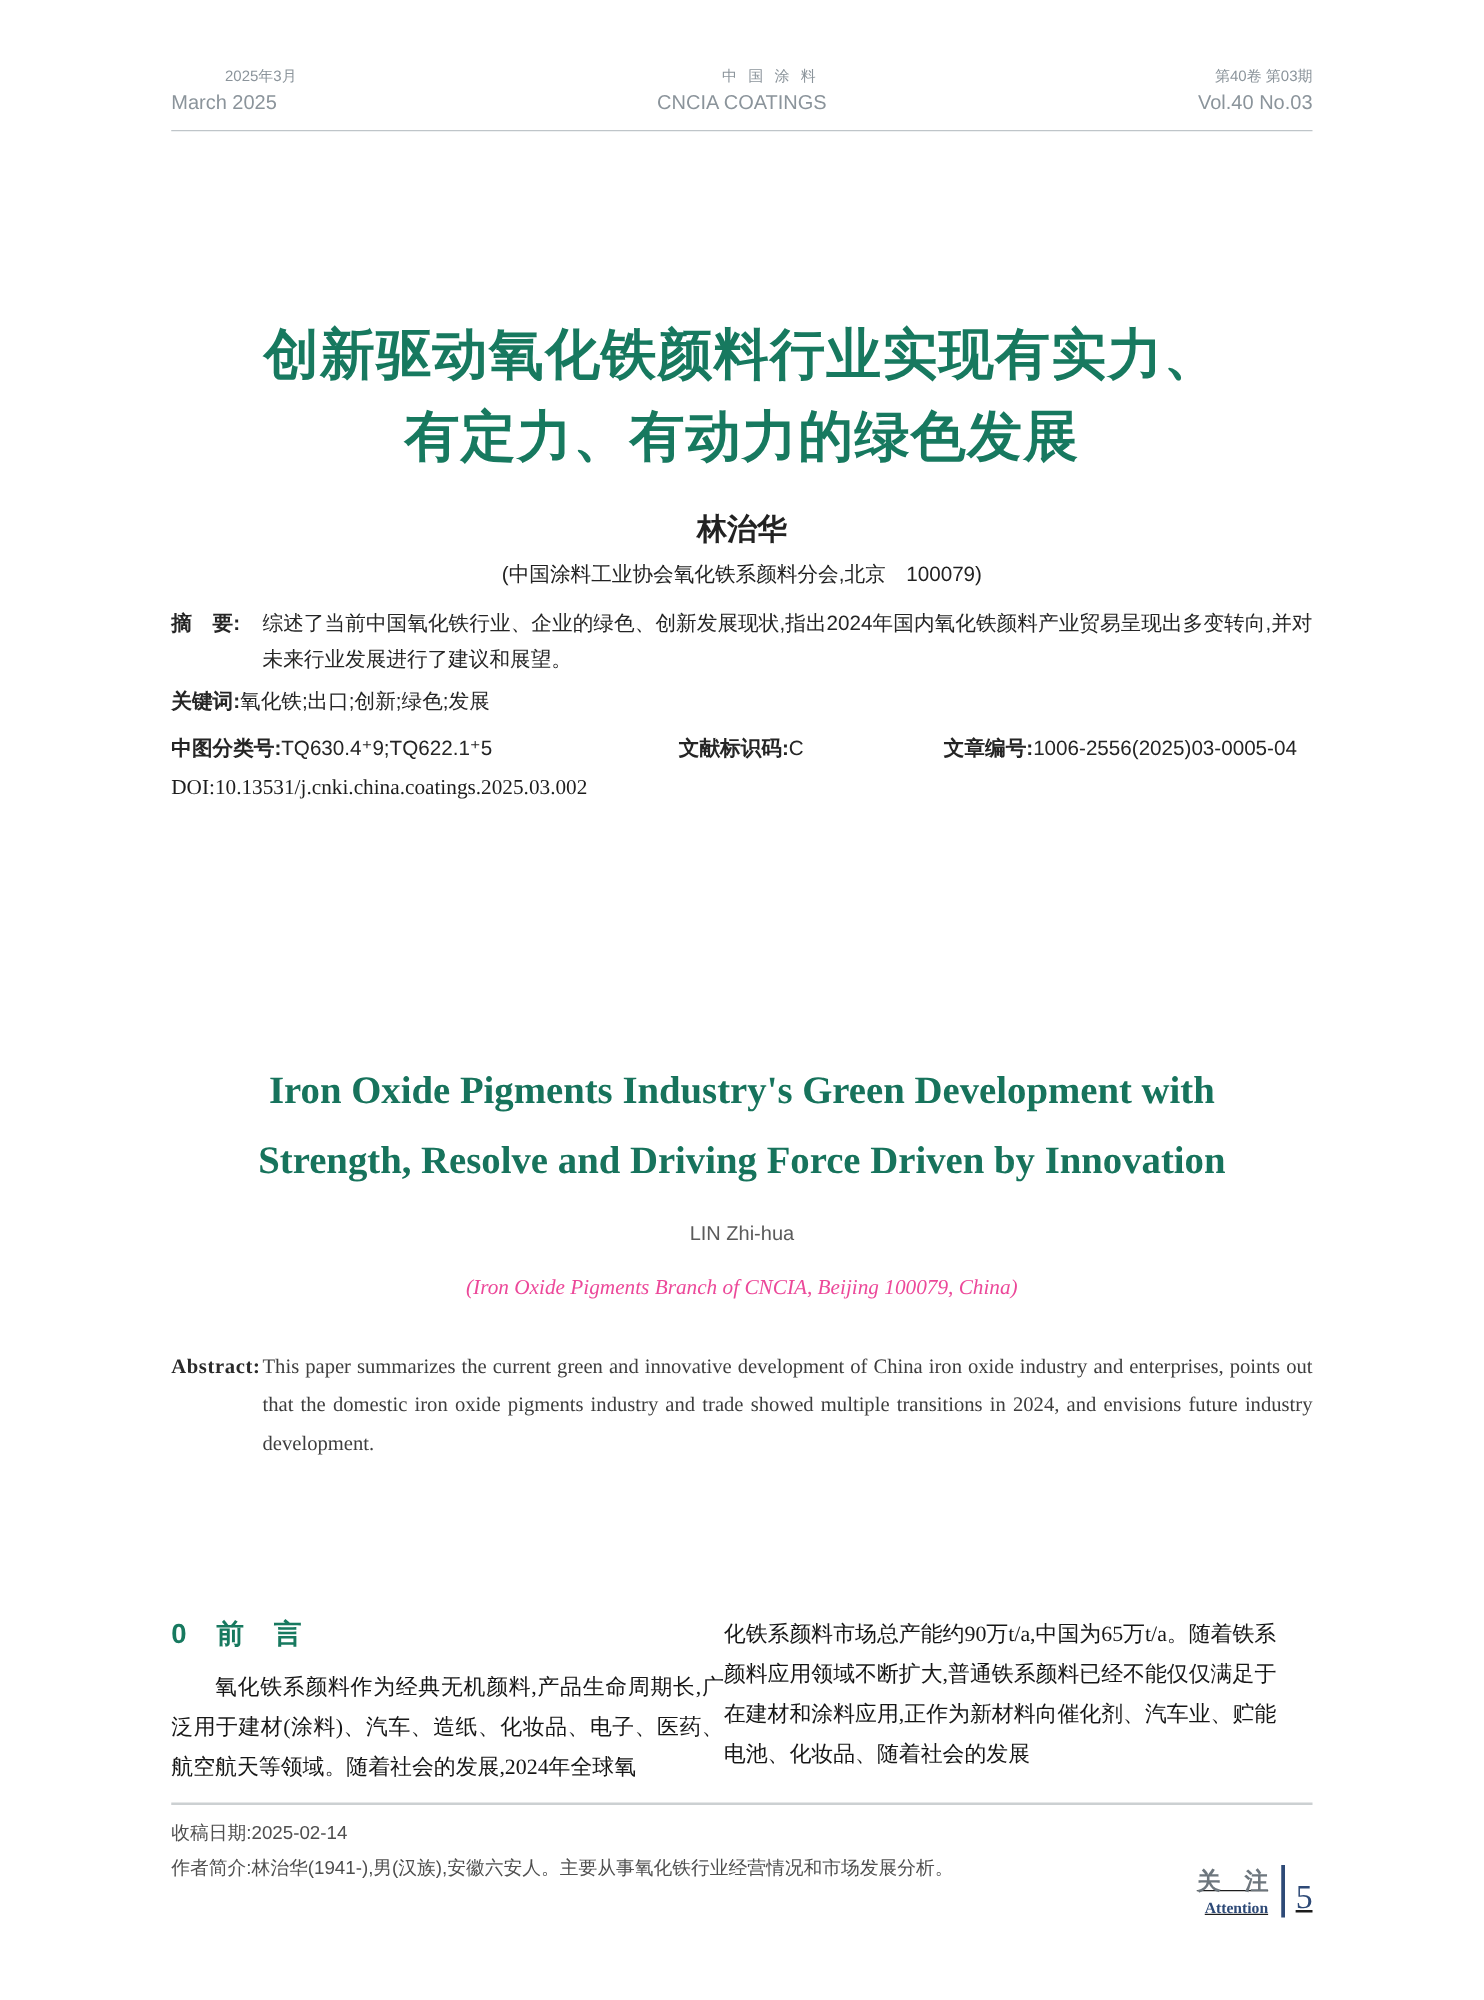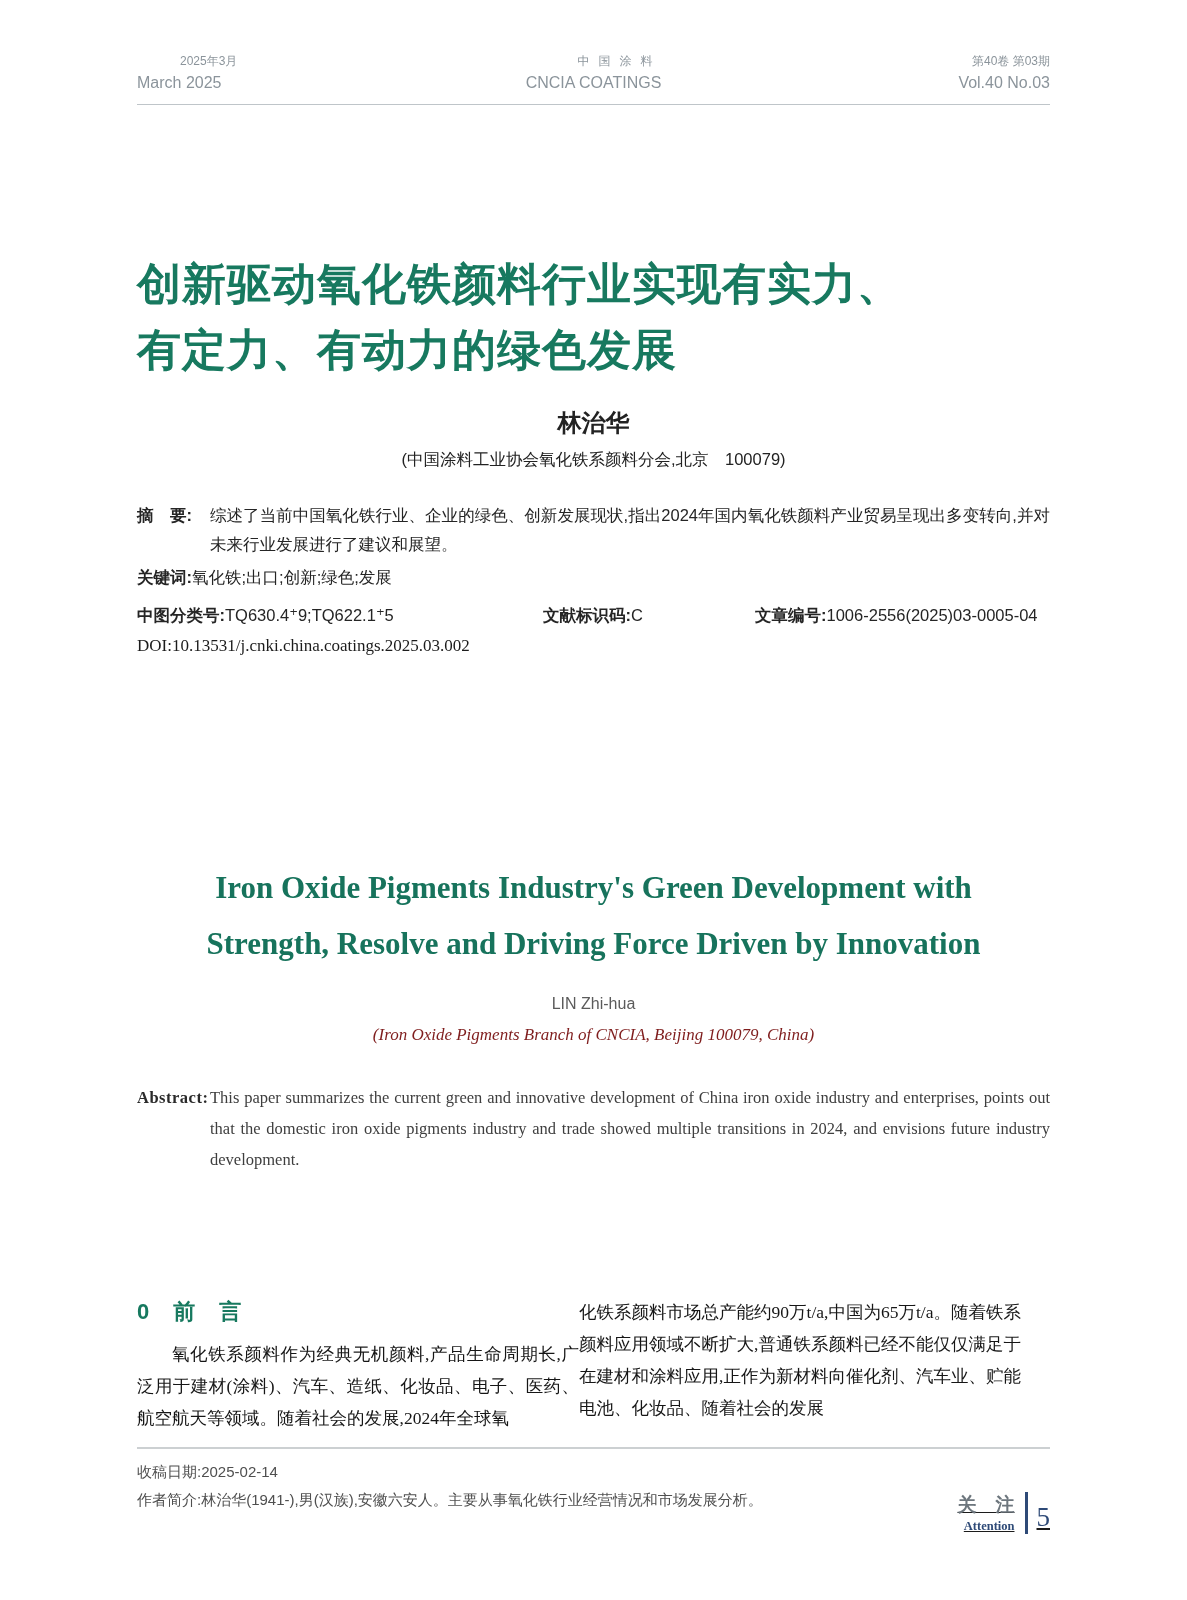--- a/index.html
+++ b/index.html
@@ -27,31 +27,32 @@
   .jh-left { text-align: left; width: 280px; }
   .jh-center { text-align: center; flex: 1; }
   .jh-right { text-align: right; width: 280px; }
   .jh-cn { font-size: 12px; margin-left: 43px; }
   .jh-en { font-size: 16px; }
   .jh-center .jh-cn { letter-spacing: 9px; text-indent: 9px; }
 
   
   .title-cn {
     margin-top: 146px;
+    text-align: center;
     font-weight: bold;
     font-size: 44px;
     line-height: 1.5;
     color: #17795F;
     letter-spacing: 1px;
   }
   .author-cn { margin-top: 24px; text-align: center; font-size: 24px; font-weight: bold; color: #222; }
   .affil-cn  { margin-top: 10px; text-align: center; font-size: 16.5px; color: #222; }
 
   
-  .meta-cn { margin-top: 30px; font-size: 16.5px; color: #252525; }
+  .meta-cn { margin-top: 14px; font-size: 16.5px; color: #252525; }
   .hang-row { display: flex; line-height: 1.72; }
   .hang-label { flex: 0 0 73px; font-weight: bold; white-space: nowrap; }
   .hang-body { flex: 1; text-align: justify; }
   .kw-row { margin-top: 5px; line-height: 1.72; }
   .kw-row .lbl { font-weight: bold; }
   .meta-row { display: flex; margin-top: 9px; line-height: 1.72; }
   .mr-1 { width: 406px; }
   .mr-2 { width: 212px; }
   .mr-3 { flex: 1; }
   .meta-row .lbl { font-weight: bold; }
@@ -61,22 +62,22 @@
   .title-en {
     margin-top: 204px;
     text-align: center;
     font-family: "Liberation Serif", "DejaVu Serif", serif;
     font-weight: bold;
     font-size: 31px;
     line-height: 1.8;
     color: #17735C;
   }
   .author-en { margin-top: 24px; text-align: center; font-size: 16px; color: #5b5b5b; }
-  .affil-en  { margin-top: 12px; text-align: center; font-family: "Liberation Serif", "DejaVu Serif", serif;
-               font-style: italic; font-size: 17px; color: #7f1d1d; }
+  .affil-en  { margin-top: 23px; text-align: center; font-family: "Liberation Serif", "DejaVu Serif", serif;
+               font-style: italic; font-size: 17px; color: #ec4899; }
 
   
   .meta-en { margin-top: 38px; font-family: "Liberation Serif", "DejaVu Serif", serif;
              font-size: 16.5px; color: #3e3e3e; }
   .meta-en .hang-label { font-weight: bold; color: #2a2a2a; letter-spacing: 0.5px; }
   .meta-en .hang-row { line-height: 1.85; }
   .kw-en { margin-top: 4px; line-height: 1.85; }
   .kw-en .lbl { font-weight: bold; color: #2a2a2a; }
 
   

